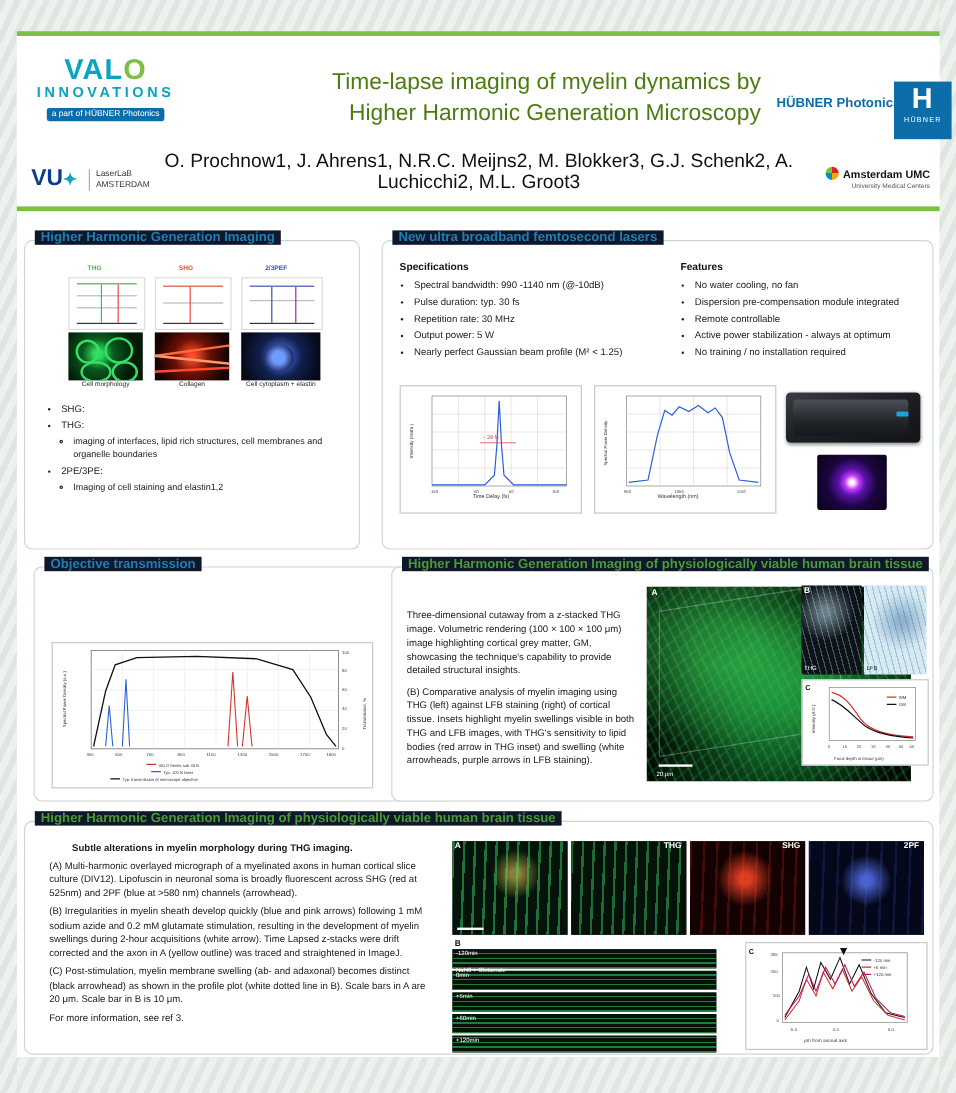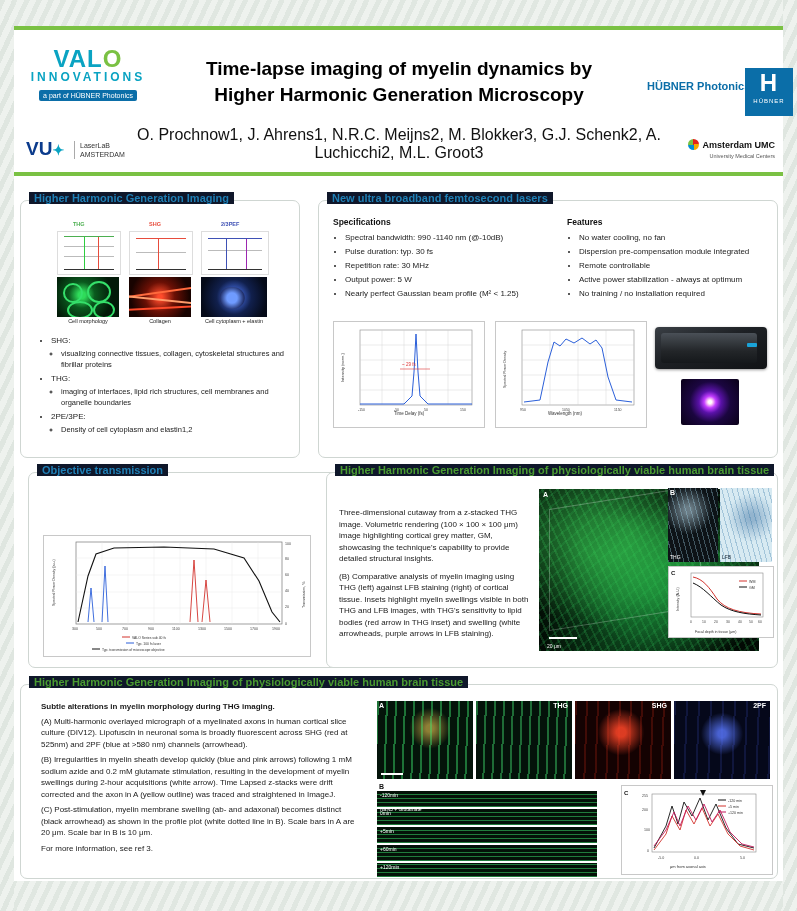--- a/index.html
+++ b/index.html
@@ -44,22 +44,22 @@
     position:absolute;left:10px;top:22px;width:128px;text-align:center;
   }
   .valo .v1{font-size:24px;font-weight:bold;color:#0aa3c2;letter-spacing:1px;line-height:22px;}
   .valo .v1 .o{color:#7ac143;}
   .valo .v2{font-size:12px;font-weight:bold;color:#0aa3c2;letter-spacing:3px;}
   .valo .v3{
     margin-top:6px;font-size:7px;color:#ffffff;background:#0b6ea8;
     padding:2px 4px;border-radius:2px;display:inline-block;
   }
   .title{
-    position:absolute;left:150px;top:30px;width:470px;text-align:center;
-    font-size:19px;font-weight:bold;color:#000000;line-height:26px;
+    position:absolute;left:150px;top:30px;width:470px;text-align:right;
+    font-size:19px;font-weight:normal;color:#4d7c0f;line-height:26px;
   }
   .hubner-text{
     position:absolute;left:633px;top:54px;font-size:11px;color:#0b6ea8;font-weight:bold;
   }
   .hubner-logo{
     position:absolute;left:731px;top:42px;width:48px;height:48px;background:#0b6ea8;
     color:#fff;text-align:center;
   }
   .hubner-logo .hl-h{font-size:24px;font-weight:bold;line-height:30px;letter-spacing:1px;}
   .hubner-logo .hl-t{font-size:6px;letter-spacing:1px;}
@@ -209,34 +209,31 @@
       </div>
       <div class="cap" style="left:0;top:99px;width:62px;">Cell morphology</div>
       <div class="cap" style="left:72px;top:99px;width:62px;">Collagen</div>
       <div class="cap" style="left:144px;top:99px;width:66px;">Cell cytoplasm + elastin</div>
     </div>
 
     <div style="position:absolute;left:18px;top:132px;width:248px;">
       <ul class="b">
         <li>
           <span>SHG:</span>
-          <ul>
-              <li>visualizing connective tissues, collagen, cytoskeletal structures and fibrillar proteins</li>
-            </ul>
         </li>
         <li>
           <span>THG:</span>
           <ul>
               <li>imaging of interfaces, lipid rich structures, cell membranes and organelle boundaries</li>
             </ul>
         </li>
         <li>
           <span>2PE/3PE:</span>
           <ul>
-              <li>Density of cell cytoplasm and elastin1,2</li>
+              <li>Imaging of cell staining and elastin1,2</li>
             </ul>
         </li>
       </ul>
     </div>
   </div>
 
   <div class="panel" style="left:318px;top:200px;width:460px;height:258px;">
     <div class="panel-title">New ultra broadband femtosecond lasers</div>
 
     <div style="position:absolute;left:14px;top:16px;width:230px;">
@@ -445,21 +442,21 @@
       <text x="80" y="15.5" font-size="3.6" fill="#333">WM</text>
       <line x1="70" y1="20" x2="78" y2="20" stroke="#111" stroke-width="1"></line>
       <text x="80" y="21.5" font-size="3.6" fill="#333">GM</text>
     </svg>
   </div>
 
   <div class="panel" style="left:20px;top:684px;width:758px;height:195px;">
     <div class="panel-title green">Higher Harmonic Generation Imaging of physiologically viable human brain tissue</div>
 
     <div class="body-text" style="position:absolute;left:20px;top:16px;width:320px;">
-      <div style="font-weight:bold;margin-bottom:3px;">Subtle alterations in myelin morphology during THG imaging.</div>
+      <div style="font-weight:bold;margin-bottom:3px;margin-left:19px;">Subtle alterations in myelin morphology during THG imaging.</div>
       <p style="margin:0 0 4px 0;">(A) Multi-harmonic overlayed micrograph of a myelinated axons in human cortical slice culture (DIV12). Lipofuscin in neuronal soma is broadly fluorescent across SHG (red at 525nm) and 2PF (blue at &gt;580 nm) channels (arrowhead).</p>
       <p style="margin:0 0 4px 0;">(B) Irregularities in myelin sheath develop quickly (blue and pink arrows) following 1 mM sodium azide and 0.2 mM glutamate stimulation, resulting in the development of myelin swellings during 2-hour acquisitions (white arrow). Time Lapsed z-stacks were drift corrected and the axon in A (yellow outline) was traced and straightened in ImageJ.</p>
       <p style="margin:0 0 4px 0;">(C) Post-stimulation, myelin membrane swelling (ab- and adaxonal) becomes distinct (black arrowhead) as shown in the profile plot (white dotted line in B). Scale bars in A are 20 μm. Scale bar in B is 10 μm.</p>
       <p style="margin:0;">For more information, see ref 3.</p>
     </div>
 
     <div class="img" style="left:356px;top:16px;width:96px;height:78px;background:#04120a;">
       <div style="position:absolute;inset:0;background:
            repeating-linear-gradient(92deg, rgba(60,230,110,.45) 0 2px, transparent 2px 9px),
            radial-gradient(circle at 55% 35%, rgba(255,215,90,.55) 0 5%, transparent 28%),

